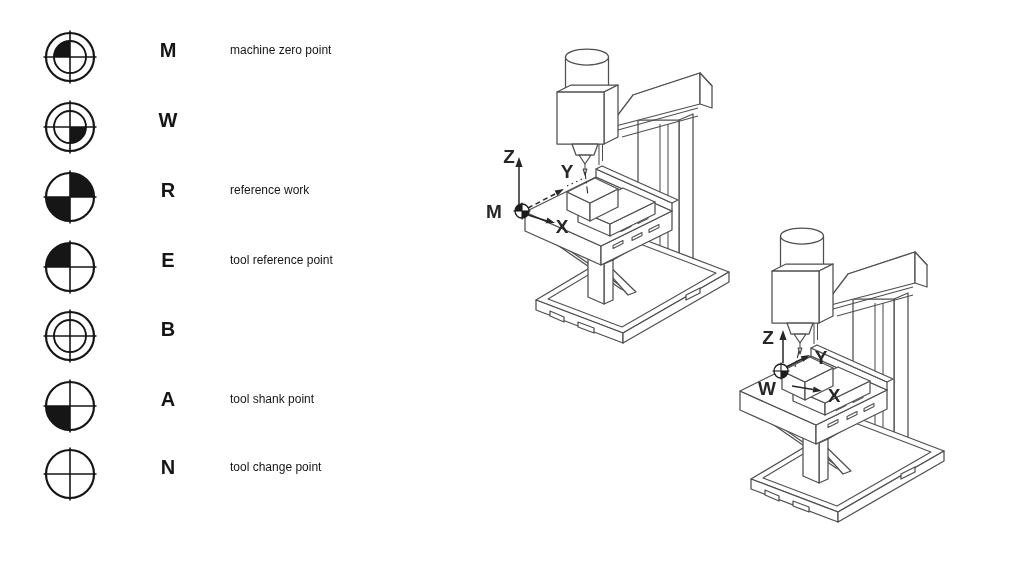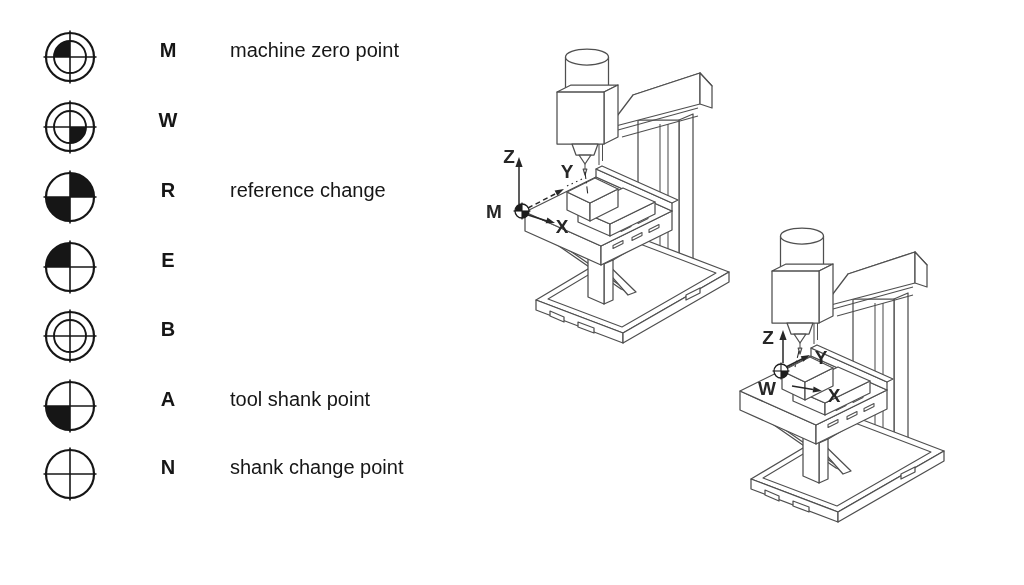--- a/index.html
+++ b/index.html
@@ -20,21 +20,21 @@
   .legend-letter{
     position:absolute;left:148px;top:0;width:40px;height:54px;
     display:flex;align-items:center;justify-content:center;
     transform:translateY(-7px);
     font-size:20px;font-weight:bold;color:var(--ink);
   }
   .legend-label{
     position:absolute;left:230px;top:0;height:54px;
     display:flex;align-items:center;white-space:nowrap;
     transform:translateY(-7px);
-    font-size:20px;color:var(--ink);text-align:center;
+    font-size:12px;color:var(--ink);text-align:center;
   }
   .ls-ring{fill:none;stroke:var(--ink);}
   .ls-cross{stroke:var(--ink);stroke-width:1.6;}
   .ls-wedge{fill:var(--ink);stroke:none;}
   
   .machine-svg{position:absolute;width:320px;height:340px;overflow:visible;}
   .art{fill:#ffffff;stroke:var(--line);stroke-width:1.25;stroke-linejoin:round;}
   .art-open{fill:none;stroke:var(--line);stroke-width:1.05;stroke-linejoin:round;}
   .art-line{stroke:var(--line);stroke-width:1.05;fill:none;}
   .ax{stroke:var(--axis);stroke-width:1.5;fill:none;}
@@ -76,30 +76,31 @@
     </div>
     <div class="legend-row" style="top:170px">
       <svg class="legend-symbol" viewBox="0 0 54 54">
           <circle class="ls-ring" cx="27" cy="27" r="24" stroke-width="2.2"></circle>
           <path class="ls-wedge" d="M27,27 L51,27 A24,24 0 0 0 27,3 Z"></path>
           <path class="ls-wedge" d="M27,27 L3,27 A24,24 0 0 0 27,51 Z"></path>
           <line class="ls-cross" x1="0.5" y1="27" x2="53.5" y2="27"></line>
           <line class="ls-cross" x1="27" y1="0.5" x2="27" y2="53.5"></line>
         </svg>
       <span class="legend-letter">R</span>
-      <span class="legend-label">reference change</span>
+      <span class="legend-label">reference work</span>
     </div>
     <div class="legend-row" style="top:240px">
       <svg class="legend-symbol" viewBox="0 0 54 54">
           <circle class="ls-ring" cx="27" cy="27" r="24" stroke-width="2.2"></circle>
           <path class="ls-wedge" d="M27,27 L27,3 A24,24 0 0 0 3,27 Z"></path>
           <line class="ls-cross" x1="0.5" y1="27" x2="53.5" y2="27"></line>
           <line class="ls-cross" x1="27" y1="0.5" x2="27" y2="53.5"></line>
         </svg>
       <span class="legend-letter">E</span>
+      <span class="legend-label">tool reference point</span>
     </div>
     <div class="legend-row" style="top:309px">
       <svg class="legend-symbol" viewBox="0 0 54 54">
           <circle class="ls-ring" cx="27" cy="27" r="24" stroke-width="2.2"></circle>
           <circle class="ls-ring" cx="27" cy="27" r="16" stroke-width="1.9"></circle>
           <line class="ls-cross" x1="0.5" y1="27" x2="53.5" y2="27"></line>
           <line class="ls-cross" x1="27" y1="0.5" x2="27" y2="53.5"></line>
         </svg>
       <span class="legend-letter">B</span>
     </div>
@@ -113,21 +114,21 @@
       <span class="legend-letter">A</span>
       <span class="legend-label">tool shank point</span>
     </div>
     <div class="legend-row" style="top:447px">
       <svg class="legend-symbol" viewBox="0 0 54 54">
           <circle class="ls-ring" cx="27" cy="27" r="24" stroke-width="2.2"></circle>
           <line class="ls-cross" x1="0.5" y1="27" x2="53.5" y2="27"></line>
           <line class="ls-cross" x1="27" y1="0.5" x2="27" y2="53.5"></line>
         </svg>
       <span class="legend-letter">N</span>
-      <span class="legend-label">shank change point</span>
+      <span class="legend-label">tool change point</span>
     </div>
   </section>
 
   <svg class="machine-svg" style="left:450px;top:20px" viewBox="0 0 320 340">
     <g class="machine-art">
         <polygon class="art" points="229,100 243,94 243,252 229,258"></polygon>
         <polygon class="art" points="188,100 229,100 229,258 188,258"></polygon>
         <line class="art-line" x1="210" y1="104" x2="210" y2="250"></line>
         <line class="art-line" x1="218" y1="104" x2="218" y2="250"></line>
         <polygon class="art" points="183,75 250,53 262,66 195,88"></polygon>

